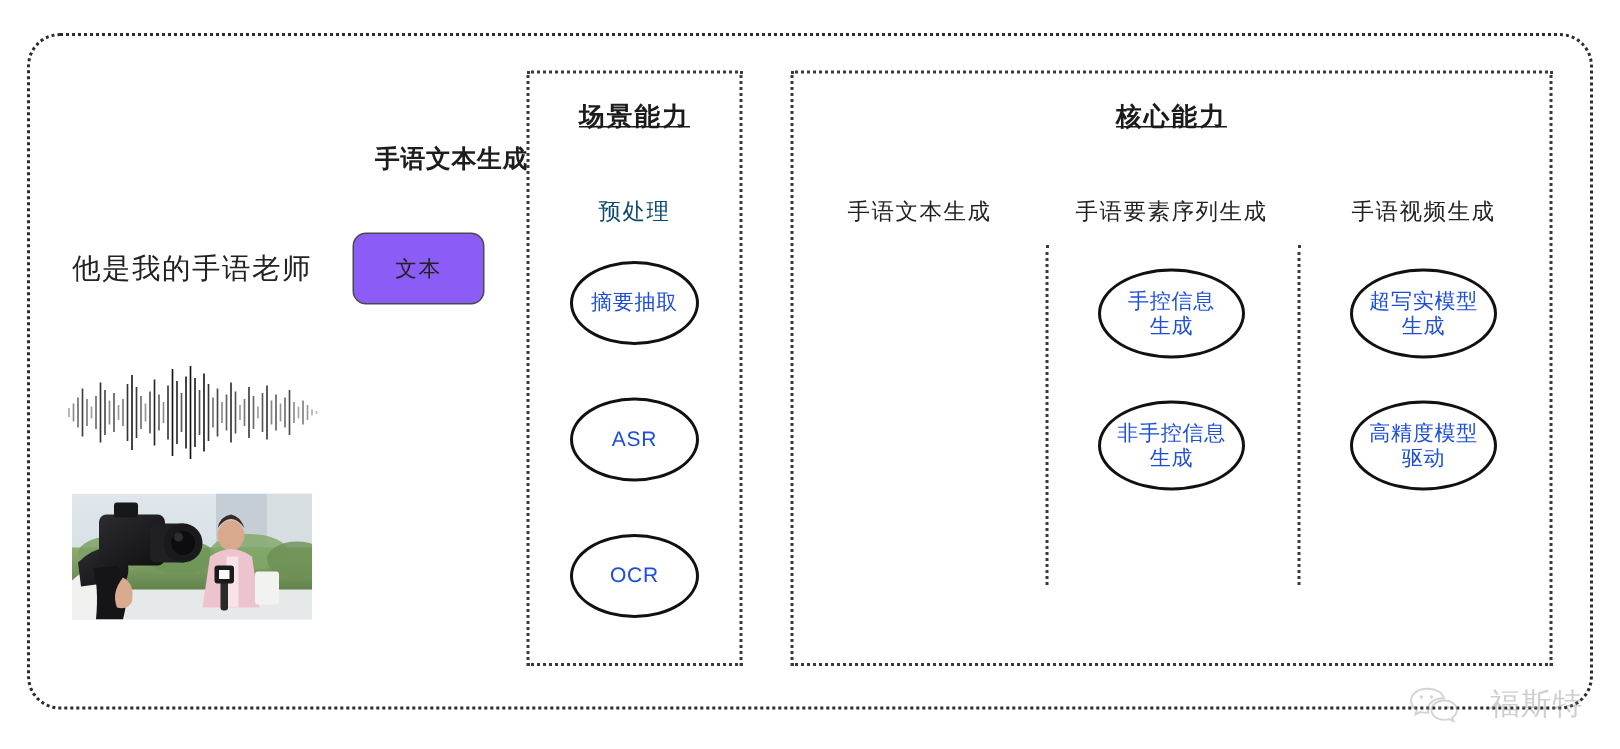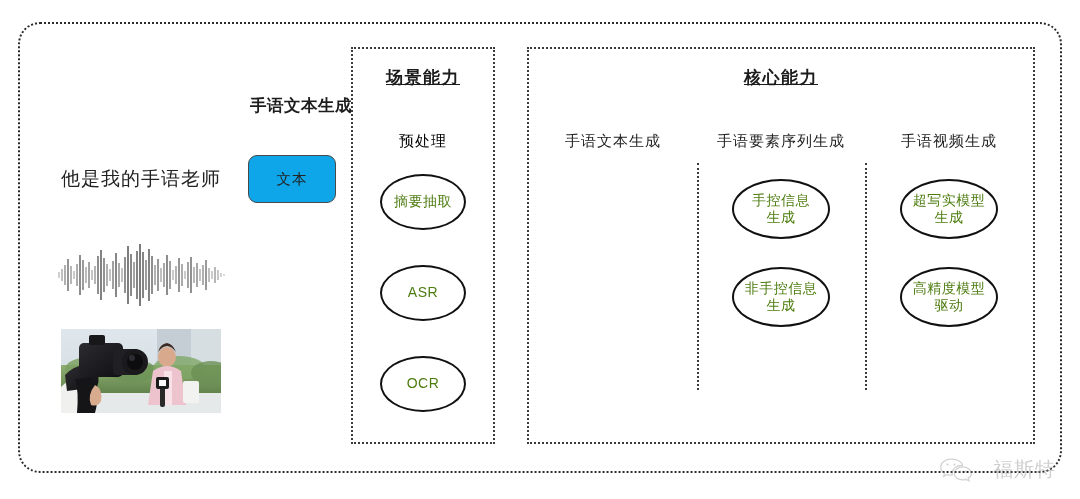--- a/index.html
+++ b/index.html
@@ -52,21 +52,21 @@
     text-align: center;
     font-size: 16.5px;
     font-weight: bold;
     letter-spacing: 0.5px;
     color: #1d1d1d;
     white-space: nowrap;
   }
 
   .input-row {
     position: absolute;
-    left: 16px;
+    left: 3px;
     width: 300px;
     height: 78px;
     display: flex;
     align-items: center;
   }
   .input-row.r1 { top: 45px; }
   .input-row.r2 { top: 141px; }
   .input-row.r3 { top: 237px; }
 
   .input-sample {
@@ -81,21 +81,21 @@
     color: #222;
     letter-spacing: 1px;
     white-space: nowrap;
   }
 
   .chip {
     width: 88px;
     height: 48px;
     border: 1.6px solid #4a4a4a;
     border-radius: 9px;
-    background: #0ea5e9;
+    background: #8b5cf6;
     display: flex;
     align-items: center;
     justify-content: center;
     font-size: 14.5px;
     color: #222;
     letter-spacing: 1px;
     box-sizing: border-box;
     flex: none;
     margin-left: 12px;
   }
@@ -149,21 +149,21 @@
 
   
   .scene-sub {
     position: absolute;
     left: 0;
     right: 0;
     top: 83px;
     text-align: center;
     font-size: 15px;
     letter-spacing: 1px;
-    color: #000000;
+    color: #0c4a6e;
   }
   .scene-nodes {
     position: absolute;
     left: 0;
     right: 0;
     top: 125px;
     display: flex;
     flex-direction: column;
     align-items: center;
     gap: 35px;
@@ -212,21 +212,21 @@
     border: 2.4px solid #111;
     border-radius: 50%;
     background: #fff;
     display: flex;
     align-items: center;
     justify-content: center;
     text-align: center;
     font-size: 14px;
     line-height: 1.22;
     letter-spacing: 0.5px;
-    color: #4d7c0f;
+    color: #1d4ed8;
     box-sizing: border-box;
   }
   .ellipse.sz-s {
     width: 86px;
     height: 56px;
   }
   .ellipse.sz-m {
     width: 98px;
     height: 60px;
   }

